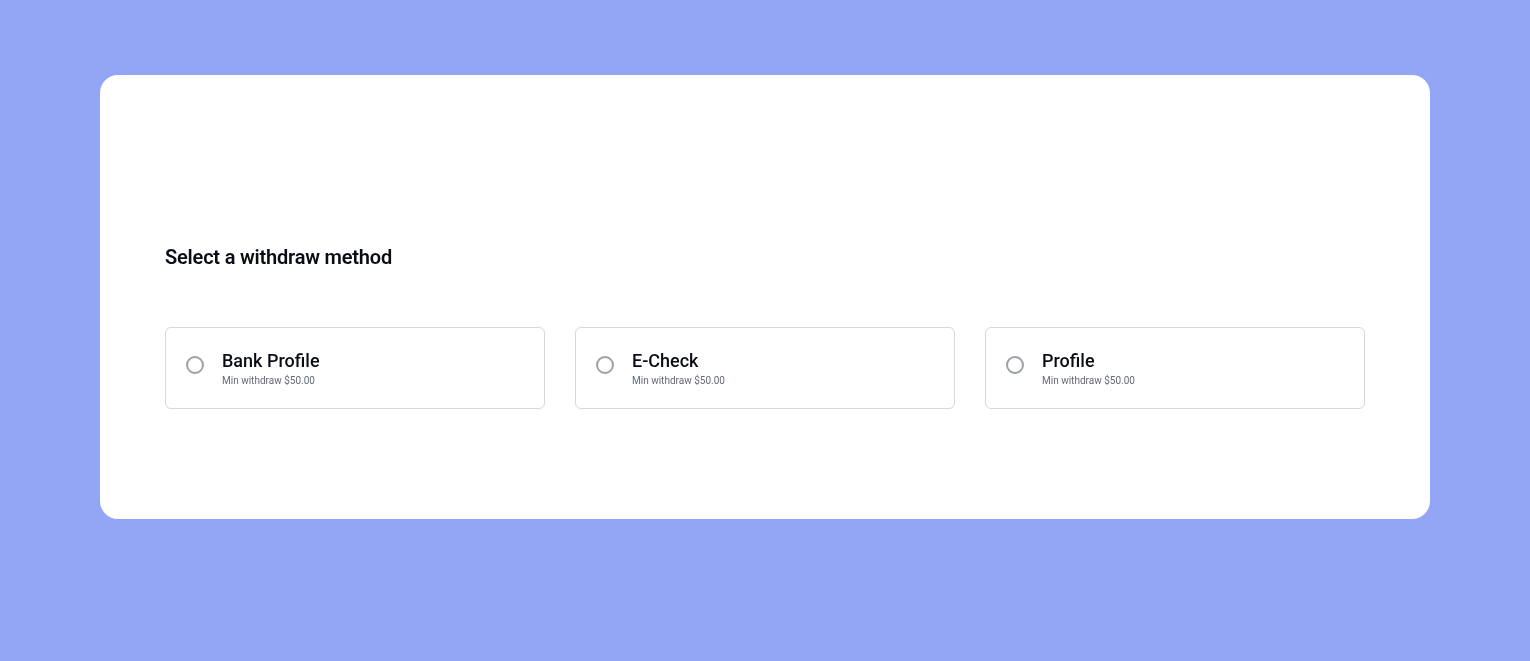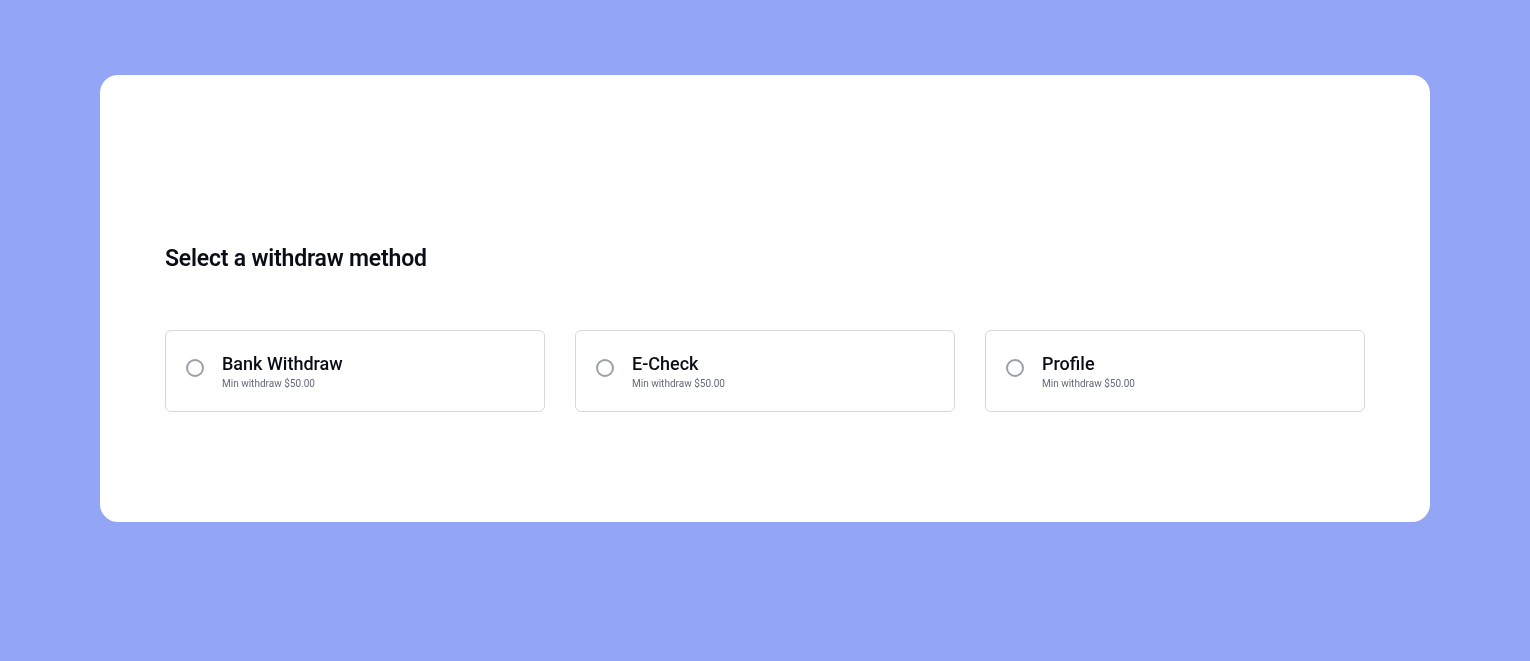--- a/index.html
+++ b/index.html
@@ -30,21 +30,21 @@
       cursor: pointer;
       border-bottom: 2px solid transparent;
       margin-bottom: -1px;
     }
     .tab.active {
       color: #2f4fd6;
       border-bottom: 2px solid #2f4fd6;
     }
     .section-title {
       margin-top: 60px;
-      font-size: 23px;
+      font-size: 20px;
       font-weight: 600;
       color: #0a0d14;
       letter-spacing: -0.2px;
     }
     .options {
       margin-top: 58px;
       display: flex;
       gap: 30px;
     }
     .option-card {
@@ -82,21 +82,21 @@
 <div class="card">
 
 
   <h2 class="section-title">Select a withdraw method</h2>
 
   <div class="options">
 
     <div class="option-card">
       <div class="radio"></div>
       <div>
-        <div class="option-label">Bank Withdraw</div>
+        <div class="option-label">Bank Profile</div>
         <div class="option-sub">Min withdraw $50.00</div>
       </div>
     </div>
 
     <div class="option-card">
       <div class="radio"></div>
       <div>
         <div class="option-label">E-Check</div>
         <div class="option-sub">Min withdraw $50.00</div>
       </div>

